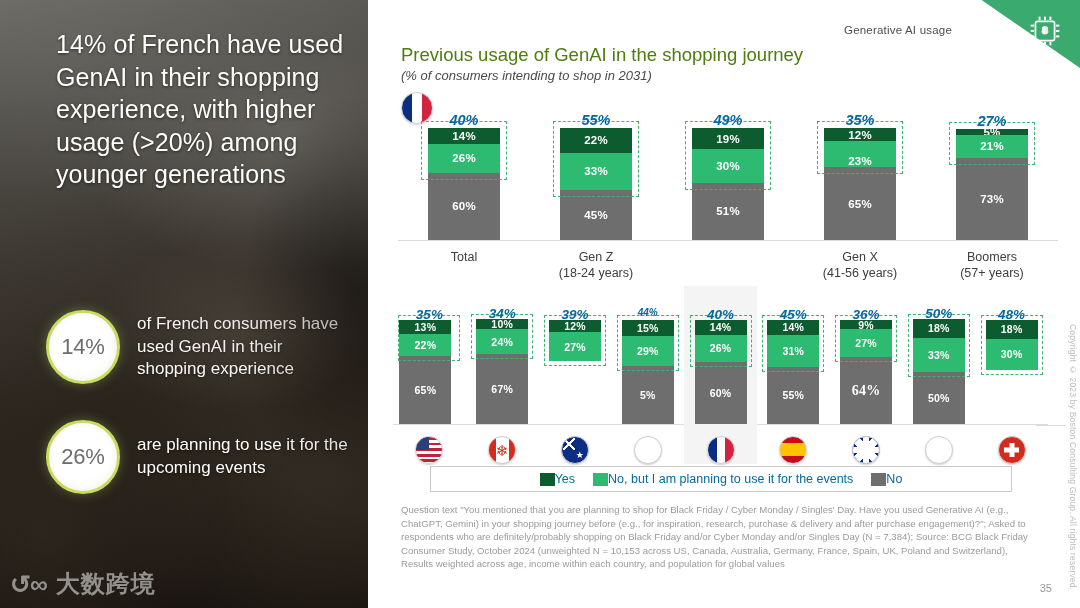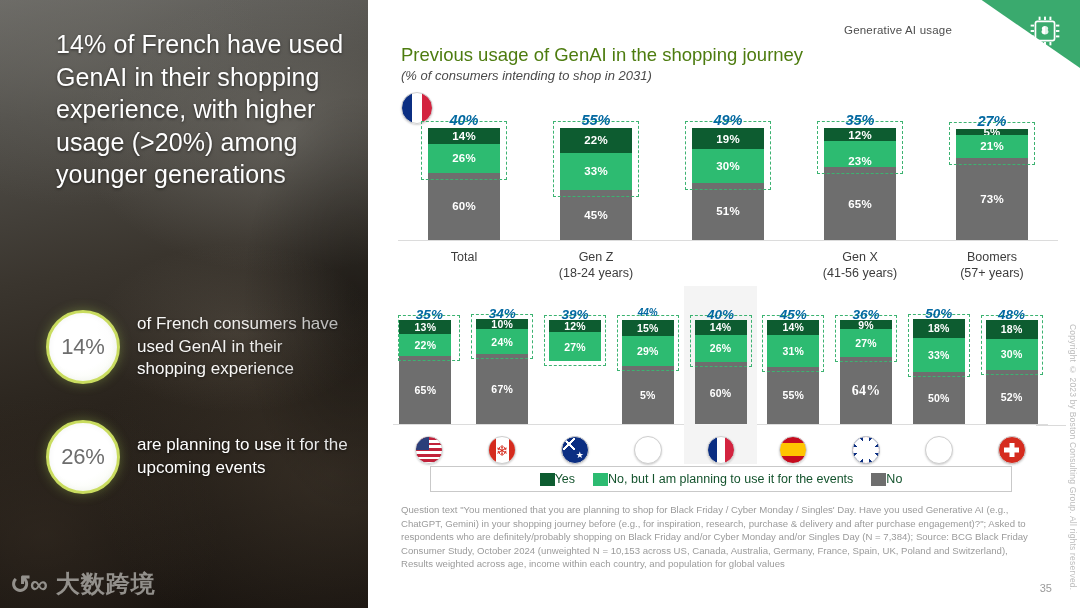--- a/index.html
+++ b/index.html
@@ -126,21 +126,21 @@
       background:linear-gradient(to bottom,transparent 43%,#cf142b 43% 57%,transparent 57%),
                  linear-gradient(to right,transparent 43%,#cf142b 43% 57%,transparent 57%);}
 
   .highlight-col { position:absolute; background:#f4f4f4; }
 
   
   .legend {
     position:absolute; border:1px solid #c9c9c9; background:#fff;
     display:flex; align-items:center; justify-content:center; gap:10px;
   }
-  .legend-item { display:flex; align-items:center; gap:0; font-size:12.5px; color:#14532d; }
+  .legend-item { display:flex; align-items:center; gap:0; font-size:12.5px; color:#0369a1; }
   .swatch { width:15px; height:13px; display:inline-block; }
 
   .footnote {
     position:absolute; left:33px; top:503px; width:640px;
     font-size:9.6px; line-height:1.42; color:#9b9b9b;
   }
   .page-num { position:absolute; right:28px; bottom:14px; font-size:11px; color:#9b9b9b;margin-top:23px; }
   .copyright {
     position:absolute; right:2px; bottom:18px;
     writing-mode:vertical-rl; font-size:8.5px; color:#bdbdbd; letter-spacing:.2px;
@@ -432,23 +432,20 @@
         <div class="total-lbl" style="position: absolute; left: 530.833px; width: 80px; text-align: center; top: 305.96px; font-size: 13.5px;">50%</div>
         <div class="flag blank" style="left: 556.833px; top: 436px;"></div>
         <div class="col" style="left: 617.611px; top: 320px; width: 52px; height: 104px; justify-content: flex-end;">
           <div class="stack" style="width: 52px; height: 104px;">
             <div class="seg yes" style="height: 18.72px;">
               <span style="font-size: 10.5px;">18%</span>
             </div>
             <div class="seg plan" style="height: 31.2px;">
               <span style="font-size: 10.5px;">30%</span>
             </div>
-            <div class="seg no" style="height: 54.08px;">
-              <span style="font-size: 10.5px;">52%</span>
-            </div>
           </div>
         </div>
         <div class="dashbox" style="left: 612.611px; top: 315px; width: 62px; height: 59.92px;"></div>
         <div class="total-lbl" style="position: absolute; left: 603.611px; width: 80px; text-align: center; top: 307px; font-size: 13.5px;">48%</div>
         <div class="flag flag-ch" style="left: 629.611px; top: 436px;"></div>
       </div>
 
     <div class="legend" id="legend" style="left:62px; top:466px; width:582px; height:26px;">
         <div class="legend-item">
           <span class="swatch" style="background: rgb(13, 92, 48);"></span>

